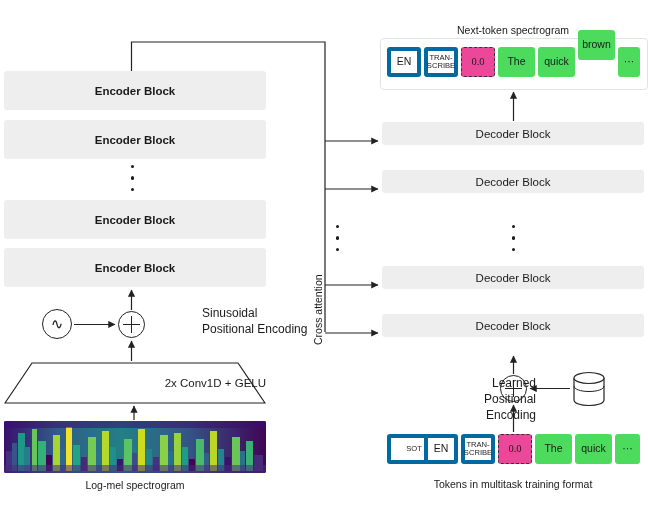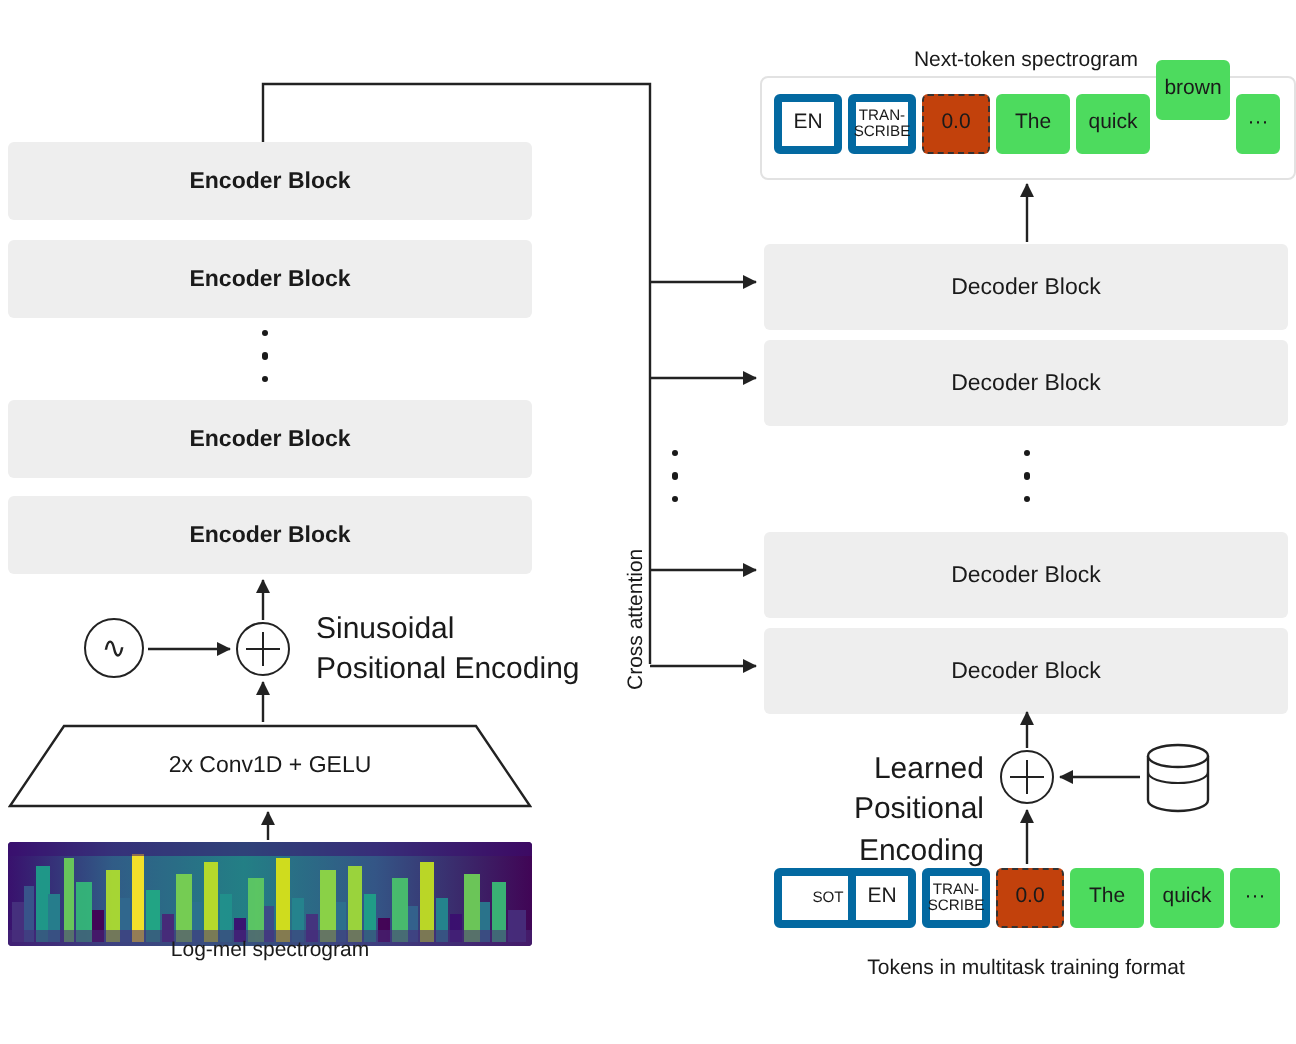--- a/index.html
+++ b/index.html
@@ -32,21 +32,21 @@
   }
   .enc {
     left: 4px;
     width: 262px;
     height: 39px;
     font-weight: bold;
   }
   .dec {
     left: 382px;
     width: 262px;
-    height: 43px;
+    height: 23px;
   }
   .dots-vert {
     position: absolute;
     display: flex;
     flex-direction: column;
     align-items: center;
     justify-content: space-between;
     height: 26px;
     font-size: 0;
   }
@@ -70,42 +70,44 @@
     font-size: 10.5px;
     line-height: 1.05;
     box-sizing: border-box;
   }
   .token.green {
     background: #4ddb5e;
     border-color: #4ddb5e;
   }
   .token.dashed {
     border: 1.4px dashed #333;
-    background: #c2410c;
+    background: #ec4899;
+    font-family: Liberation Serif, serif;
   }
   .token.small {
     font-size: 7.6px;
   }
   .panel {
     position: absolute;
     border: 1px solid #e2e2e2;
     border-radius: 4px;
     background: #ffffff;
   }
   .caption {
     position: absolute;
     font-size: 10.5px;
     color: #1a1a1a;
     text-align: center;
   }
   .label-left {
     position: absolute;
-    font-size: 15px;
+    font-size: 12px;
     color: #1a1a1a;
     line-height: 1.35;
+    margin-left: 44px;
   }
   .vlabel {
     position: absolute;
     font-size: 10.5px;
     color: #1a1a1a;
     transform: rotate(-90deg);
     transform-origin: left top;
     white-space: nowrap;
   }
   .circle-op {
@@ -148,21 +150,21 @@
     display: flex;
     align-items: center;
     justify-content: center;
     font-size: 15px;
     color: #222;
   }
   .trapezoid {
     position: absolute;
     display: flex;
     align-items: center;
-    justify-content: center;
+    justify-content: flex-end;
     font-size: 11.5px;
   }
   .spectrogram {
     position: absolute;
     border-radius: 2px;
     overflow: hidden;
   }
   svg.overlay {
     position: absolute;
     left: 0;
@@ -266,21 +268,21 @@
         <rect x="236" y="30" width="5" height="20" fill="#2a788e"></rect>
         <rect x="242" y="20" width="7" height="30" fill="#3aba76"></rect>
         <rect x="250" y="34" width="9" height="16" fill="#472d7b"></rect>
       </g>
       <g opacity="0.55">
         <rect x="0" y="0" width="262" height="7" fill="#3b0f70"></rect>
         <rect x="0" y="44" width="262" height="8" fill="#472d7b"></rect>
       </g>
     </svg>
   </div>
-  <div class="caption" style="left:4px; top:469px; width:262px;">Log-mel spectrogram</div>
+  <div class="caption" style="left:4px; top:479px; width:262px;">Log-mel spectrogram</div>
 
   <div class="vlabel" style="left:312px; top:345px">Cross attention</div>
 
   <div class="dots-vert" style="left:336px; top:225px">
     <span></span>
       <span></span>
       <span></span>
   </div>
 
   <div class="block dec" style="top:122px">

